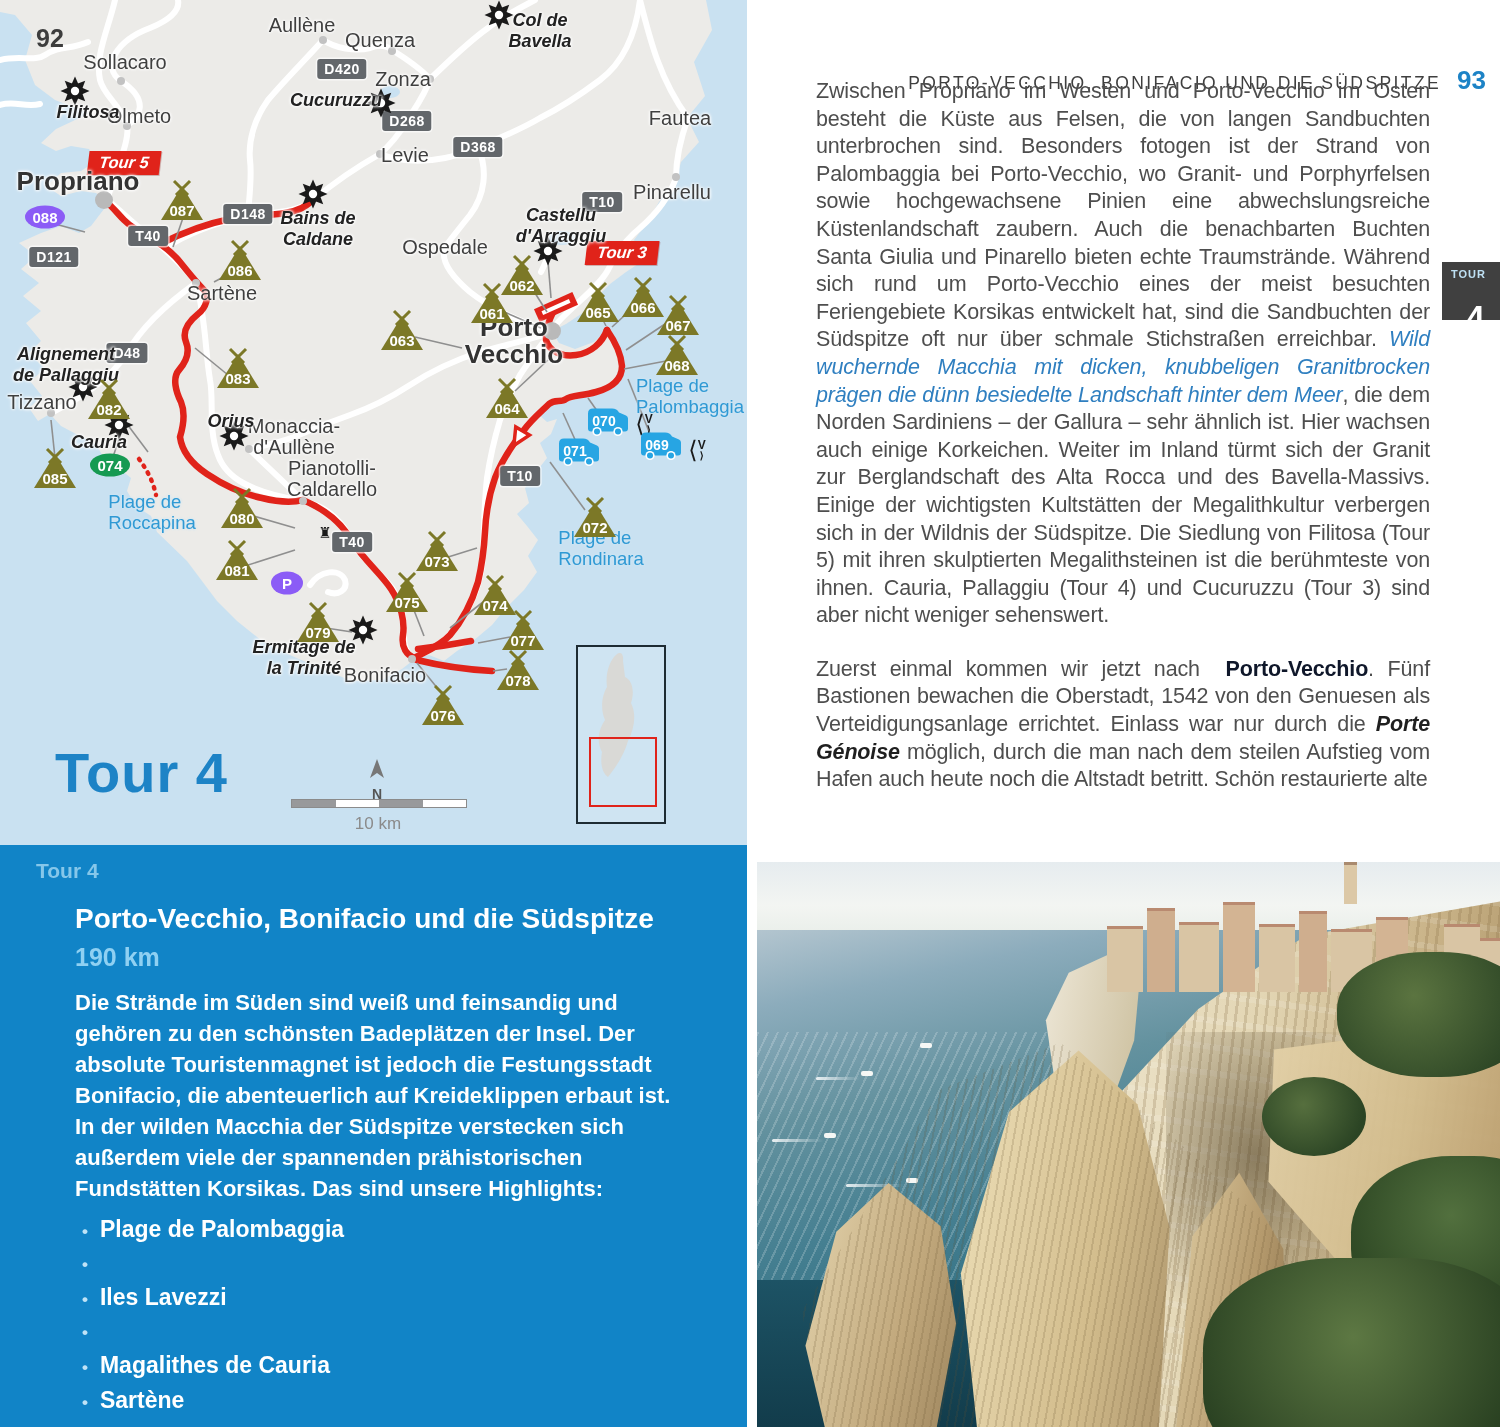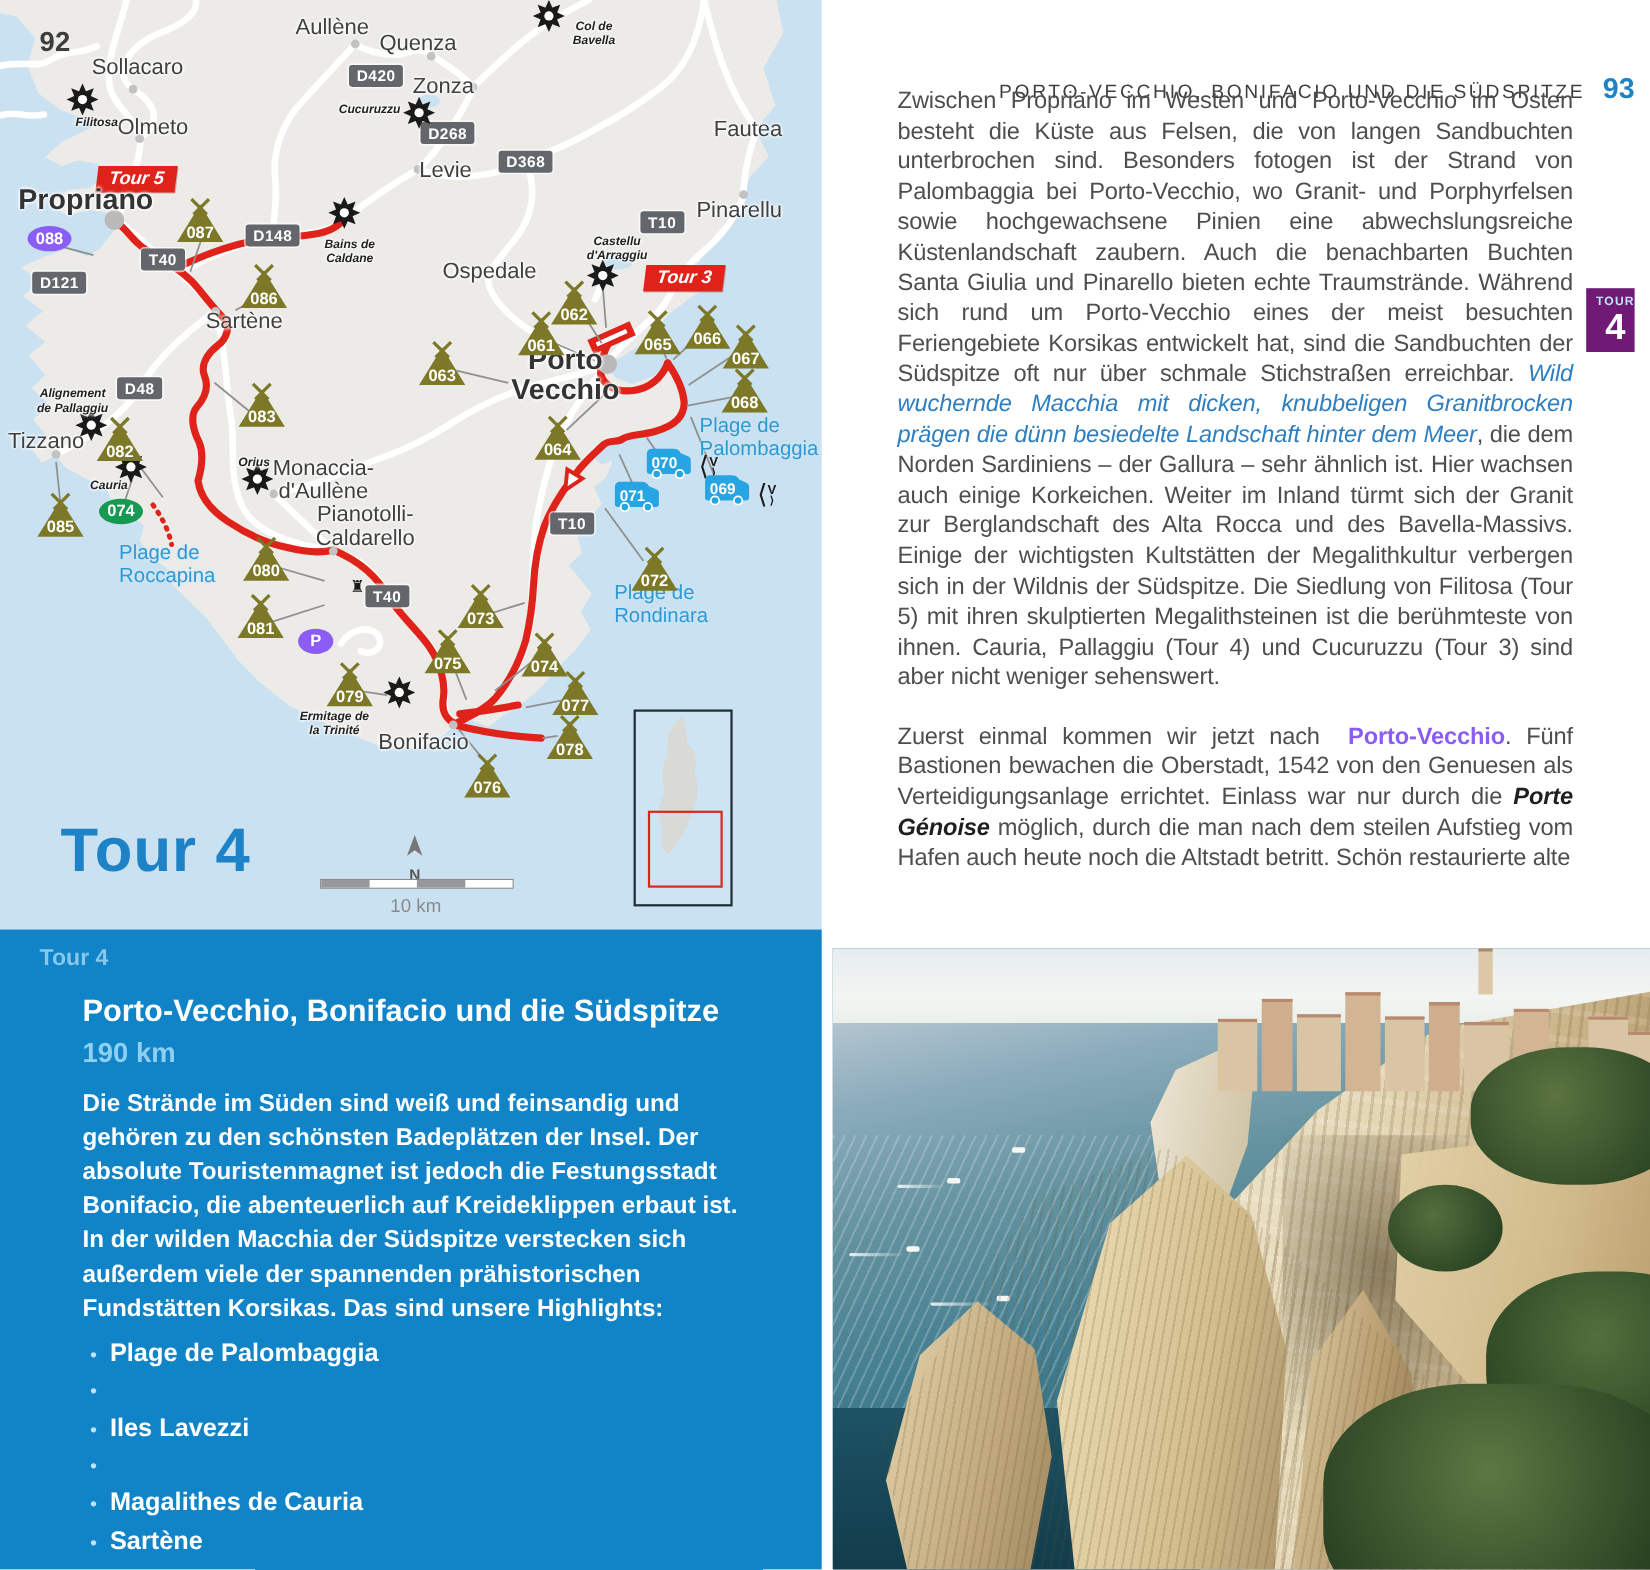--- a/index.html
+++ b/index.html
@@ -11,21 +11,21 @@
   .pagenum-left{position:absolute;left:36px;top:24px;font-size:25px;font-weight:bold;color:#3d3d3d;z-index:30;}
   .markers{position:absolute;left:0;top:0;width:747px;height:845px;z-index:10;}
   .markers>*{position:absolute;transform:translate(-50%,-50%);}
   .shield{background:#63676b;color:#fff;font-size:14px;font-weight:bold;padding:2px 7px;border-radius:3px;
           letter-spacing:.5px;white-space:nowrap;box-shadow:0 0 0 1.5px rgba(255,255,255,.65);}
   .tourflag{background:#e0231a;color:#fff;font-size:16.5px;font-weight:bold;font-style:italic;
             padding:2px 11px 3px;transform:translate(-50%,-50%) skewX(-7deg);white-space:nowrap;box-shadow:1px 1px 0 rgba(120,0,0,.25);}
   .town{color:#3f3f3f;font-size:20px;white-space:pre-line;text-align:center;line-height:1.05;
         text-shadow:0 0 3px #fff,0 0 3px #fff,0 0 4px #fff;}
   .town.big{font-size:26px;font-weight:600;color:#333;}
-  .site{color:#222;font-size:11px;font-weight:bold;font-style:italic;white-space:pre-line;text-align:center;line-height:1.15;
+  .site{color:#222;font-size:18px;font-weight:bold;font-style:italic;white-space:pre-line;text-align:center;line-height:1.15;
         text-shadow:0 0 3px #fff,0 0 3px #fff,0 0 4px #fff;}
   .beach{color:#2f99d4;font-size:18.5px;white-space:pre-line;line-height:1.12;text-align:left;
          text-shadow:0 0 3px #cfe7f5,0 0 3px #cfe7f5;}
   .oval{background:#8b5cf6;color:#fff;font-weight:bold;font-size:15px;border-radius:50%;
         width:40px;height:23px;display:flex;align-items:center;justify-content:center;}
   .oval.green{background:#169a52;}
   .oval.small{width:32px;height:23px;font-size:15px;}
   .dot{background:#c2c2c2;border-radius:50%;}
   .tentwrap svg{display:block;}
   .tentnum{fill:#fff;font-size:15px;font-weight:bold;text-anchor:middle;font-family:"Liberation Sans",sans-serif;}
@@ -54,25 +54,25 @@
   .ib-list li{display:flex;align-items:baseline;}
   .ib-list .bdot{color:#bfe3f7;font-size:17px;margin-right:12px;}
   
   .page-right{position:absolute;left:750px;top:0;width:750px;height:1427px;background:#fff;}
   .rp-header{position:absolute;right:14px;top:24px;display:flex;align-items:baseline;gap:16px;}
   .rp-header .ht{font-size:17.5px;letter-spacing:2.4px;color:#3f3f3f;}
   .rp-header .pn{font-size:26px;font-weight:bold;color:#1d83c6;margin-top:41px;}
   .rp-body{position:absolute;left:66px;top:78px;width:614px;font-size:21.5px;line-height:27.6px;
            color:#4e4e4e;text-align:justify;letter-spacing:-0.15px;}
   .rp-body p{margin:0 0 26px 0;}
-  .seg-bold{font-weight:bold;color:#8b5cf6;margin-left:12px;}
+  .seg-bold{font-weight:bold;color:#0f172a;margin-left:12px;}
   .seg-boldit{font-weight:bold;font-style:italic;color:#1f1f1f;}
   .seg-blueit{font-style:italic;color:#2f7fc0;}
-  .tourtab{position:absolute;left:692px;top:262px;width:44px;height:58px;background:#701a75;color:#fff;
-           display:flex;flex-direction:column;align-items:flex-start;padding:6px 0 0 9px;box-sizing:border-box;}
+  .tourtab{position:absolute;left:692px;top:262px;width:58px;height:58px;background:#404040;color:#fff;
+           display:flex;flex-direction:column;align-items:flex-start;padding:6px 0 0 9px;box-sizing:border-box;gap:21px;}
   .tourtab .tt{font-size:11px;font-weight:bold;letter-spacing:1px;color:#bfe1f4;}
   .tourtab .tn{font-size:33px;font-weight:bold;line-height:1;align-self:center;margin-top:0px;}
   .rp-caption{position:absolute;left:66px;top:810px;width:480px;font-size:19.5px;font-weight:bold;
               color:#141414;line-height:26px;}
   
   .photo{position:absolute;left:7px;top:862px;width:743px;height:565px;overflow:hidden;background:#5f93a6;}
   .photo *{position:absolute;}
   .ph-sky{left:0;top:0;width:100%;height:14%;background:linear-gradient(#e6ecef,#f3f5f2 55%,#e7ede8);}
   .ph-sea{left:0;top:12%;width:100%;height:88%;
           background:linear-gradient(168deg,#b3c5cf 0%,#8cacbc 12%,#64929f 30%,#457f91 50%,#306e80 70%,#1f5b6d 100%);}

